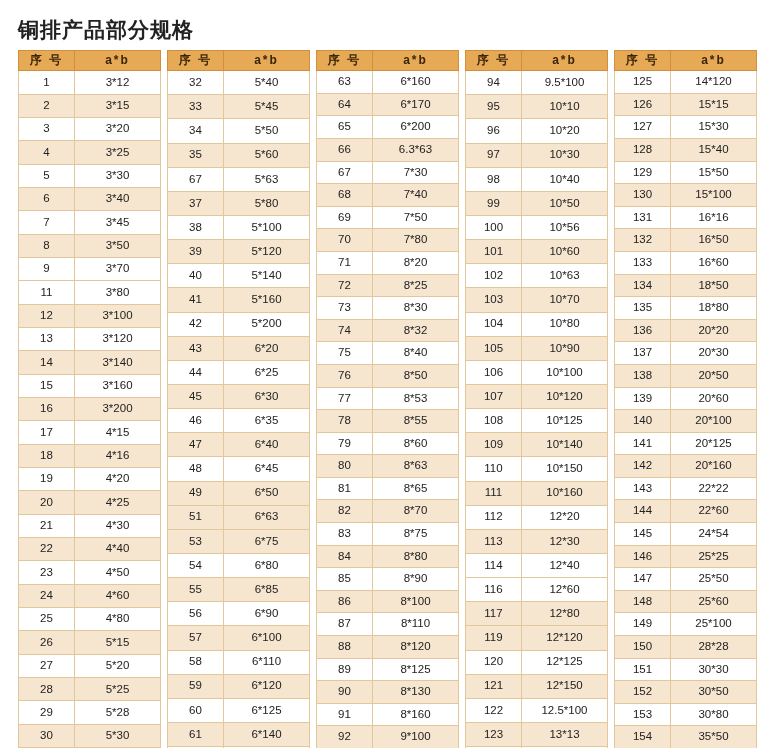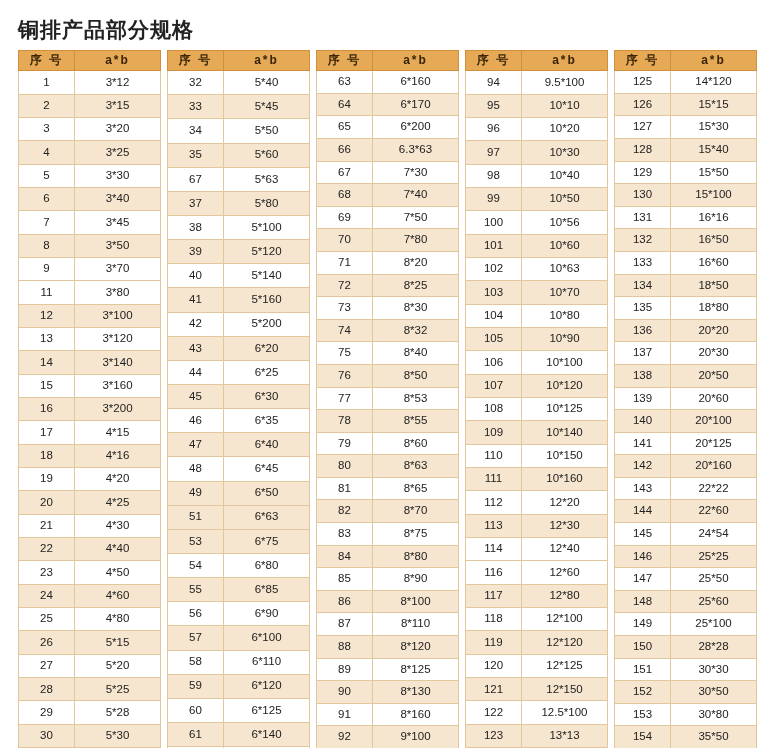--- a/index.html
+++ b/index.html
@@ -581,24 +581,20 @@
             <td>12*40</td>
           </tr>
           <tr class="odd">
             <td>116</td>
             <td>12*60</td>
           </tr>
           <tr class="even">
             <td>117</td>
             <td>12*80</td>
           </tr>
-          <tr class="odd">
-            <td>118</td>
-            <td>12*100</td>
-          </tr>
           <tr class="even">
             <td>119</td>
             <td>12*120</td>
           </tr>
           <tr class="odd">
             <td>120</td>
             <td>12*125</td>
           </tr>
           <tr class="even">
             <td>121</td>

